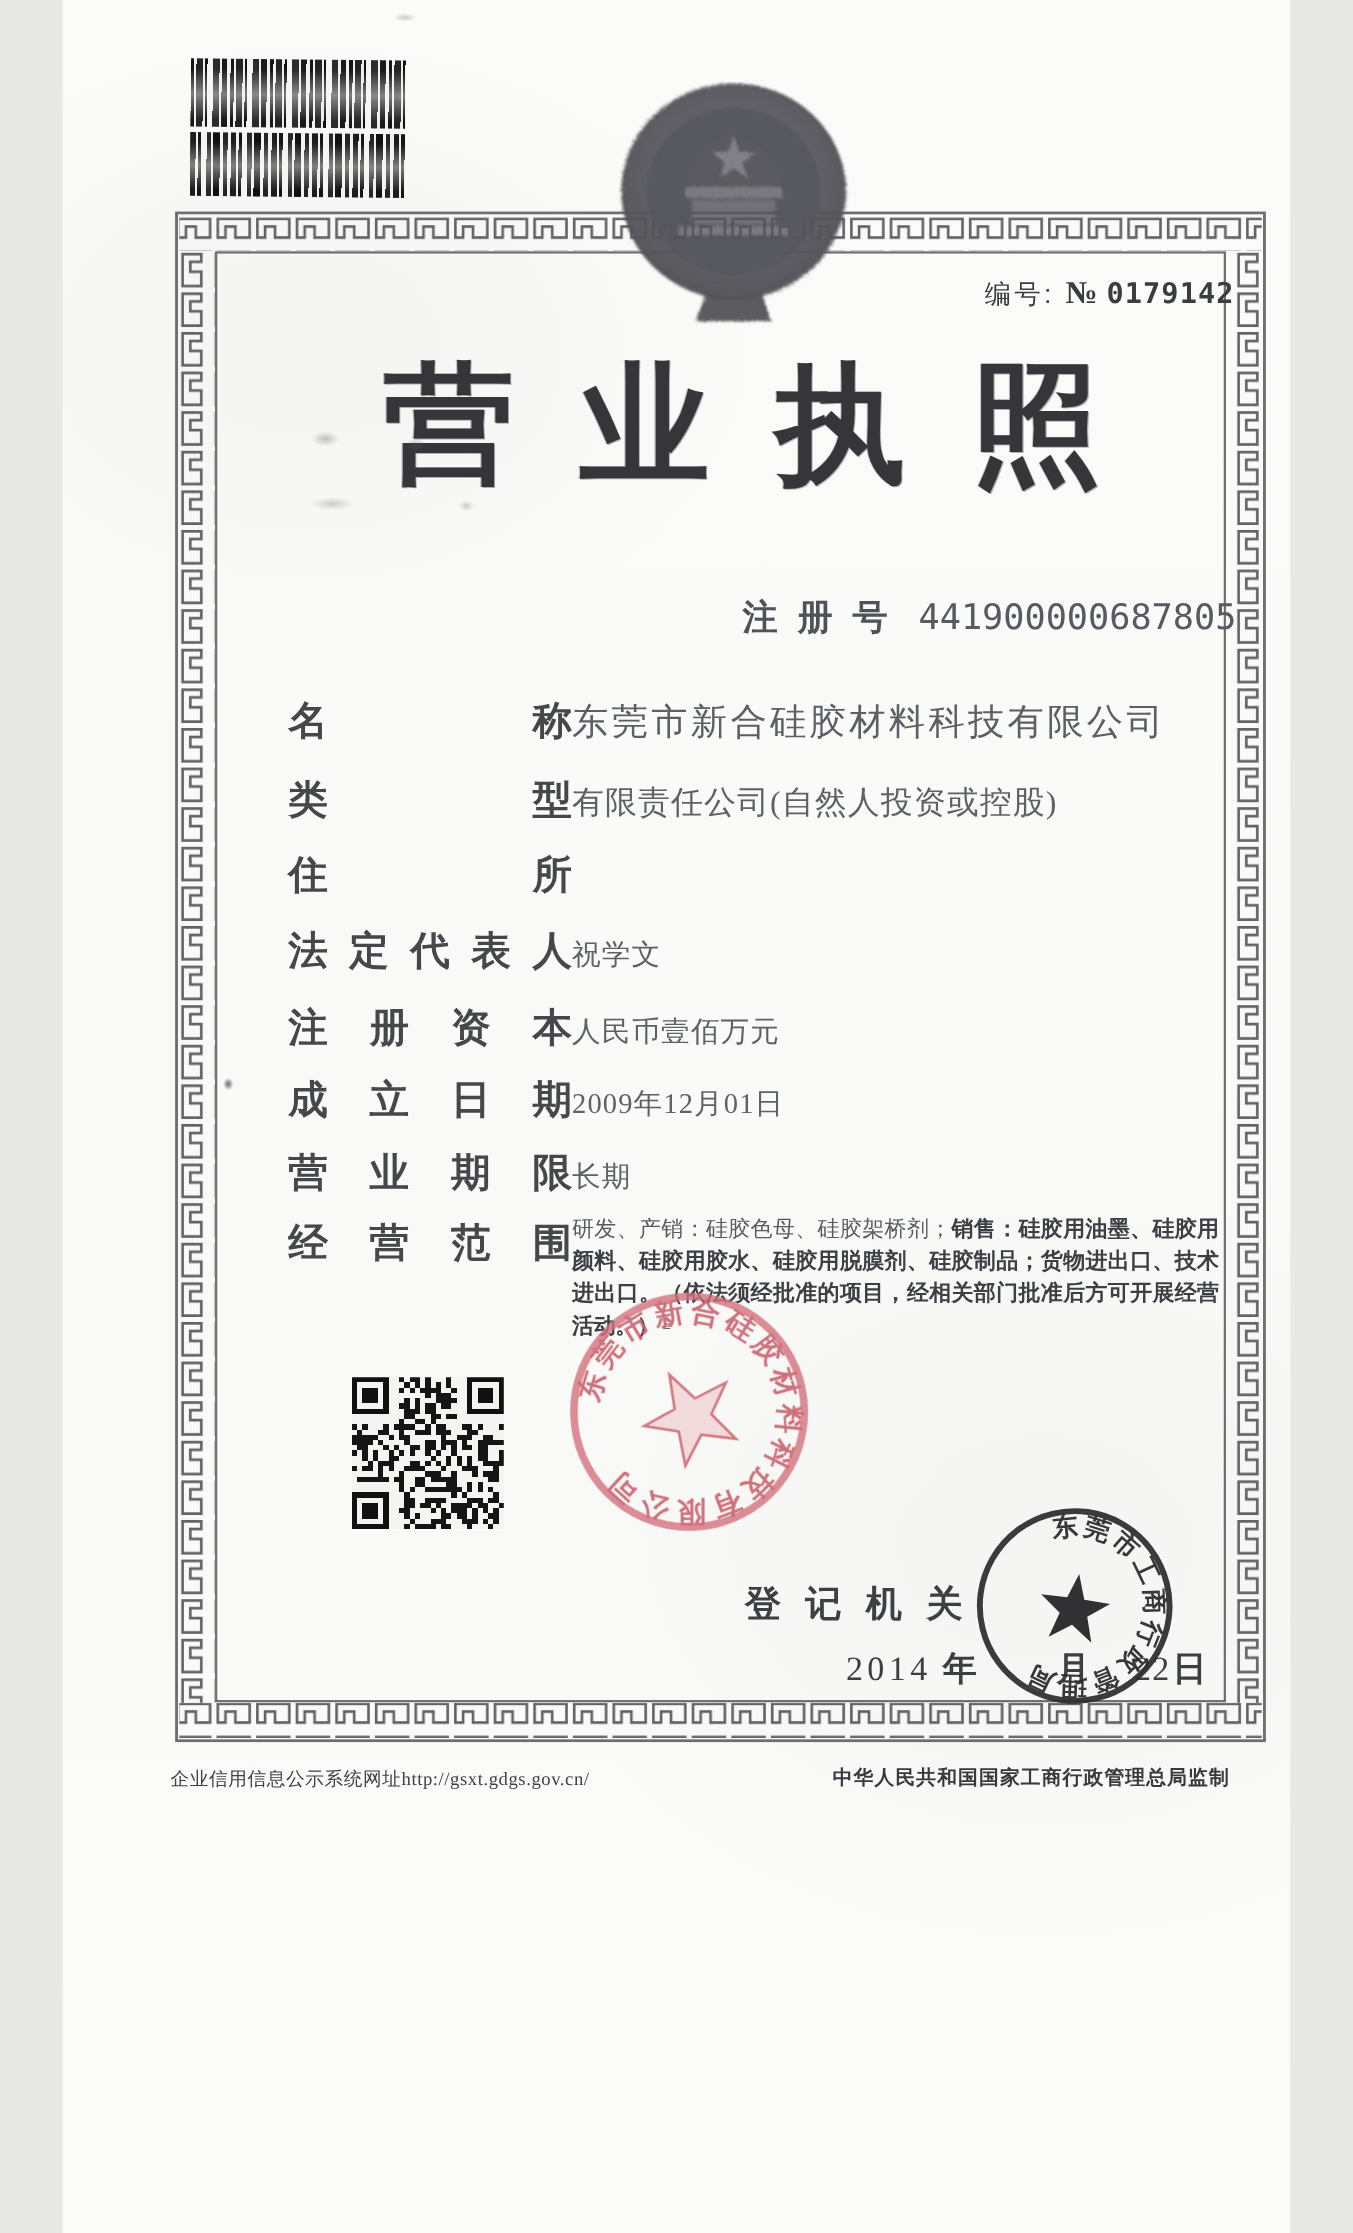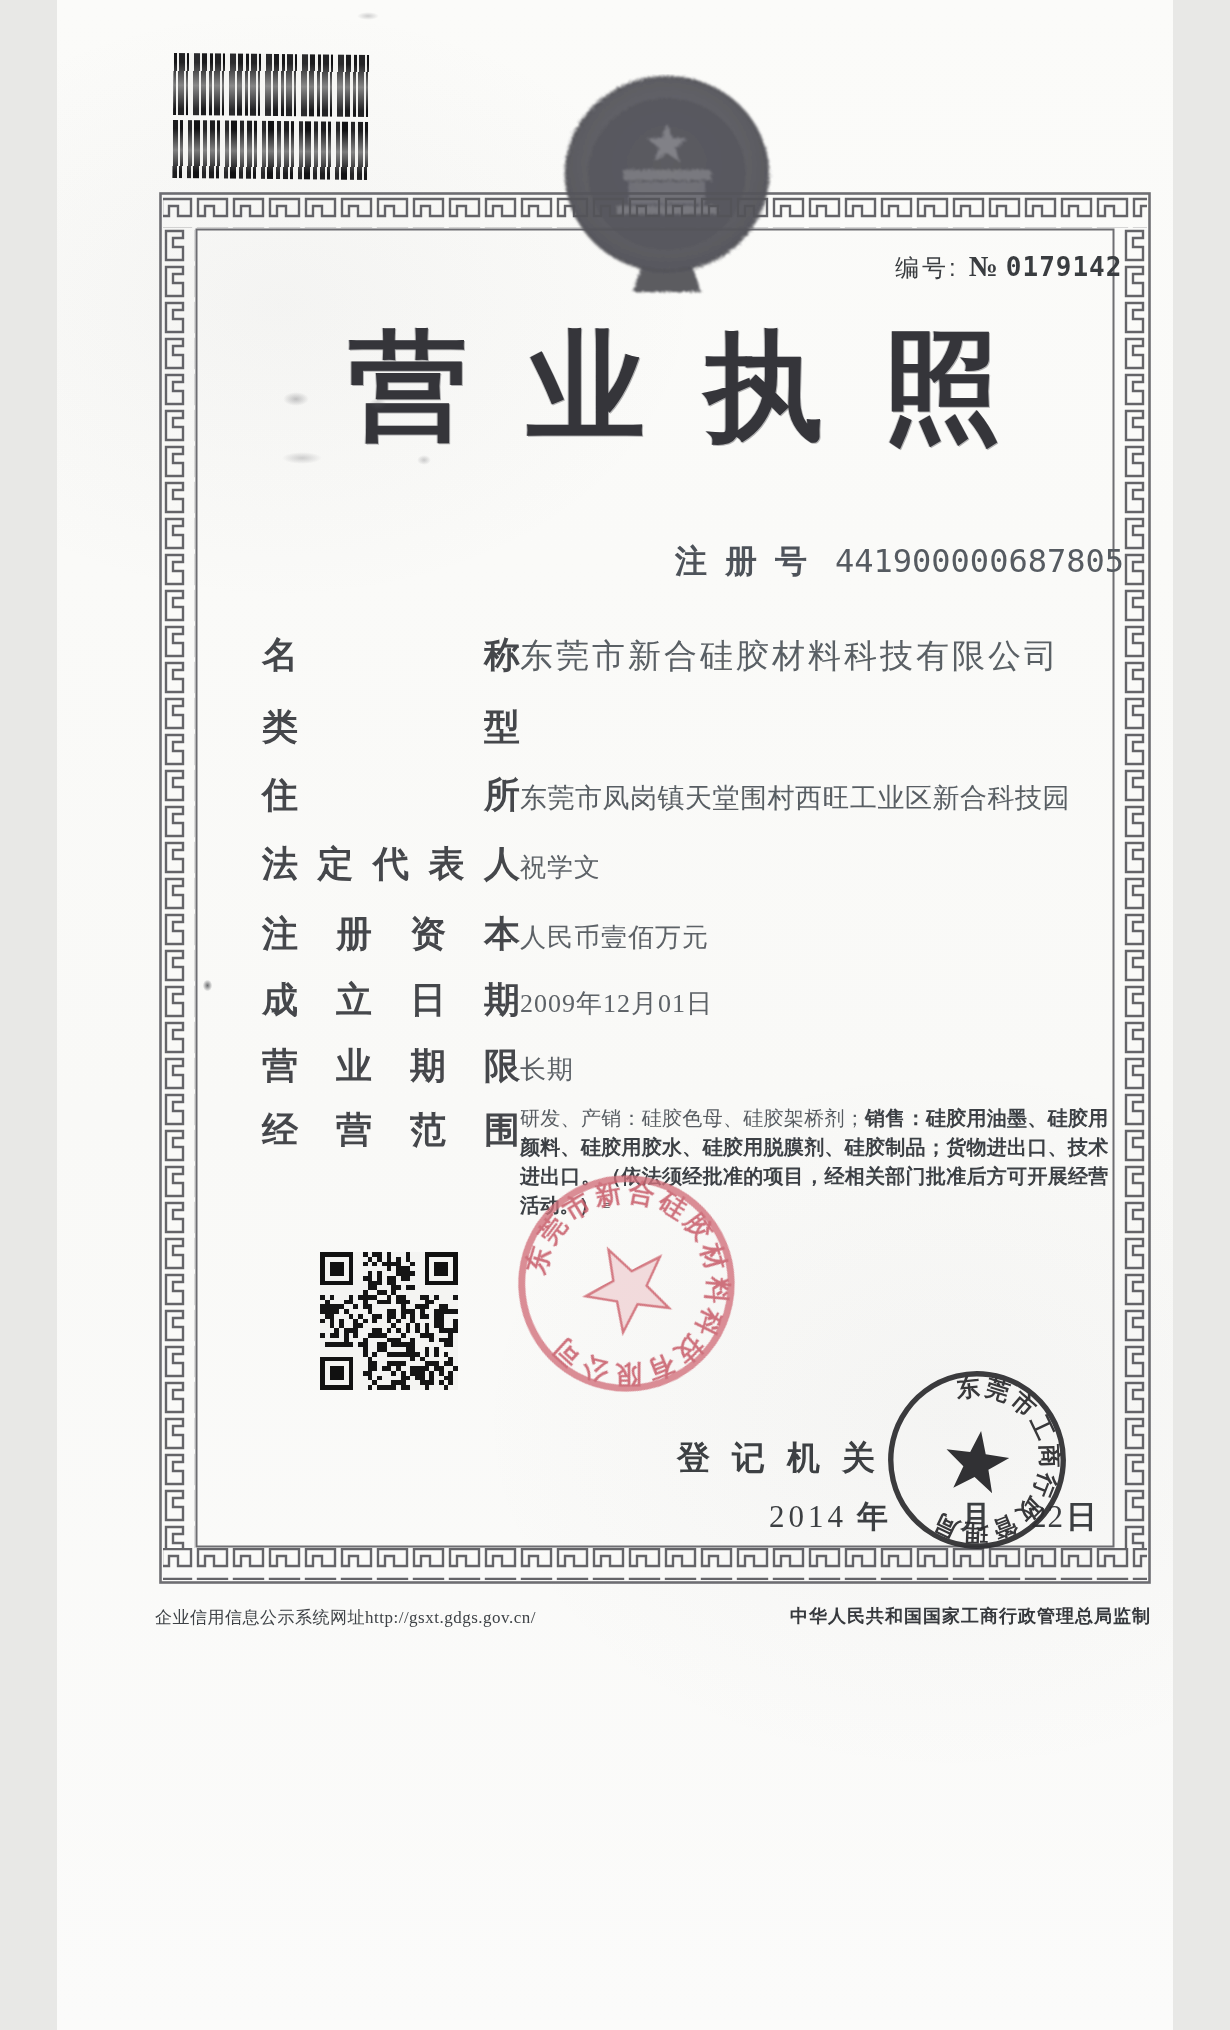--- a/index.html
+++ b/index.html
@@ -54,21 +54,21 @@
   
   .registrar{position:absolute;left:620px;top:1436px;font-size:33px;letter-spacing:22px;font-weight:600;color:#3d4043;font-family:"Liberation Sans",sans-serif;}
   .datestr{position:absolute;left:712px;top:1496px;font-size:31px;color:#3c3f42;white-space:nowrap;}
   .datestr .y{letter-spacing:4px;}
   .datestr .u1{margin-left:10px;font-weight:600;}
   .datestr .u2{margin-left:72px;font-weight:600;}
   .datestr .d{margin-left:40px;letter-spacing:1px;}
   .datestr .u3{margin-left:2px;font-weight:600;}
   
   .footer-left{position:absolute;left:98px;top:1606px;font-size:17px;color:#3e4246;letter-spacing:.5px;}
-  .footer-right{position:absolute;left:700px;top:1604px;width:394px;text-align:right;font-size:18px;font-weight:600;color:#36393d;letter-spacing:1px;font-family:"Liberation Sans",sans-serif;}
+  .footer-right{position:absolute;left:700px;top:1604px;width:394px;font-size:18px;font-weight:600;color:#36393d;letter-spacing:1px;font-family:"Liberation Sans",sans-serif;}
   
   .smudge{position:absolute;border-radius:50%;}
   .sm1{left:226px;top:392px;width:26px;height:14px;background:radial-gradient(ellipse,rgba(90,90,95,.35),transparent 70%);}
   .sm2{left:312px;top:398px;width:18px;height:12px;background:radial-gradient(ellipse,rgba(90,90,95,.3),transparent 70%);}
   .sm3{left:225px;top:452px;width:40px;height:12px;background:radial-gradient(ellipse,rgba(95,95,100,.28),transparent 70%);}
   .sm4{left:360px;top:455px;width:14px;height:10px;background:radial-gradient(ellipse,rgba(95,95,100,.3),transparent 70%);}
   .sm5{left:146px;top:980px;width:9px;height:11px;background:radial-gradient(ellipse,rgba(60,62,66,.75),transparent 75%);border-radius:40%;}
   .sm6{left:300px;top:12px;width:22px;height:8px;background:radial-gradient(ellipse,rgba(100,100,105,.3),transparent 70%);}
 </style>
 </head>
@@ -141,27 +141,27 @@
   <div class="row" style="top:631px">
     <span class="flabel">
         <span>名</span>
         <span>称</span>
       </span><span class="fvalue v-name">东莞市新合硅胶材料科技有限公司</span>
   </div>
   <div class="row" style="top:703px">
     <span class="flabel">
         <span>类</span>
         <span>型</span>
-      </span>
+      </span><span class="fvalue v-type">有限责任公司(自然人投资或控股)</span>
   </div>
   <div class="row" style="top:771px">
     <span class="flabel">
         <span>住</span>
         <span>所</span>
-      </span><span class="fvalue v-addr">东莞市凤岗镇天堂围村西旺工业区新合科技园</span>
+      </span>
   </div>
   <div class="row" style="top:840px">
     <span class="flabel">
         <span>法</span>
         <span>定</span>
         <span>代</span>
         <span>表</span>
         <span>人</span>
       </span><span class="fvalue v-sm">祝学文</span>
   </div>

